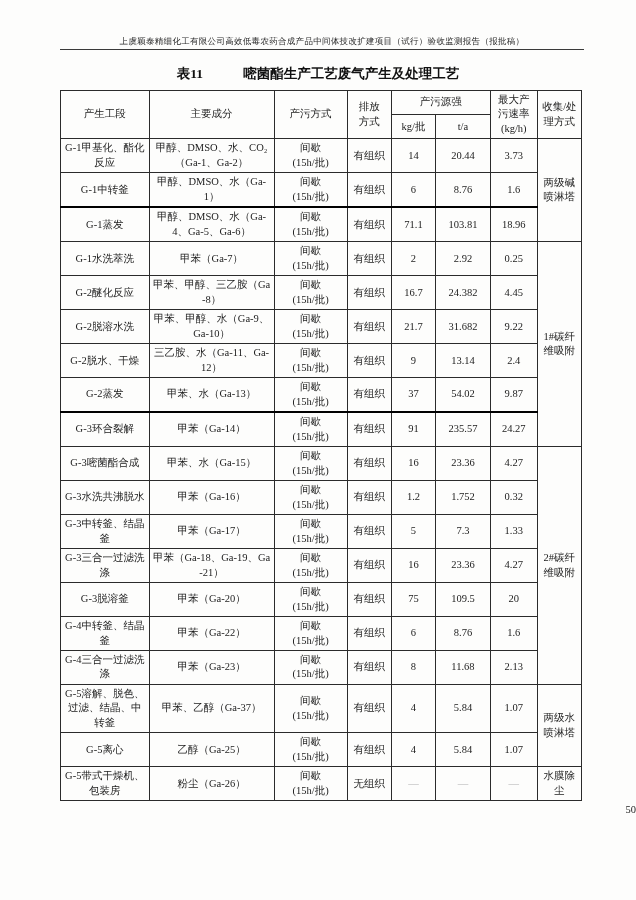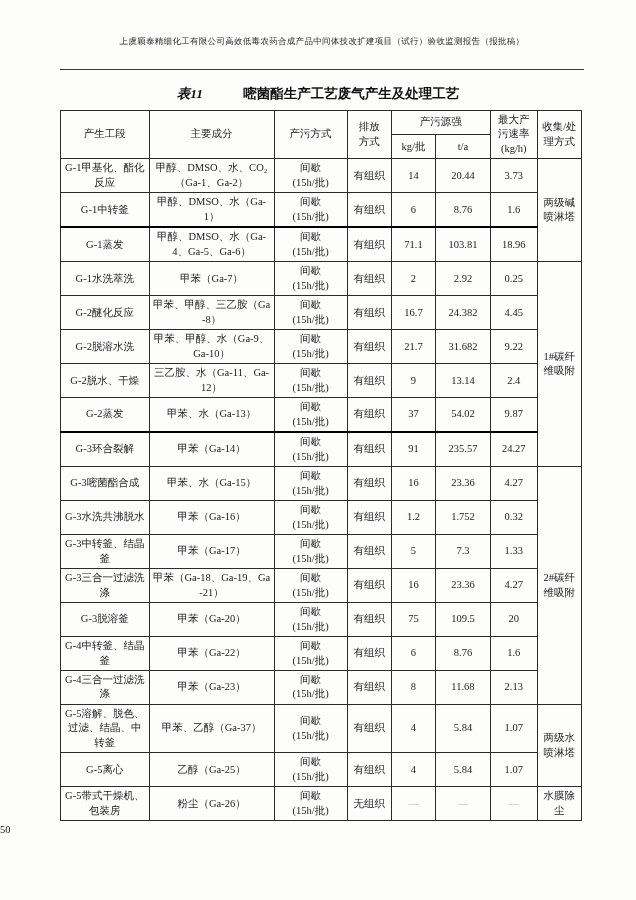--- a/index.html
+++ b/index.html
@@ -11,32 +11,32 @@
     font-family:"Liberation Serif","DejaVu Serif",serif;
     color:#1c1c1c;
     overflow:hidden;
   }
   .doc-header {
     margin:36px 52px 0 60px;
     text-align:center;
     font-size:8.5px;
     letter-spacing:0.3px;
     color:#2a2a2a;
-    padding-bottom:21px;
+    padding-bottom:1px;
     border-bottom:1.6px solid #3a3a3a;
     white-space:nowrap;
   }
   .table-title {
     text-align:center;
     margin:15px 0 7px 0;
     font-weight:bold;
     font-size:13.5px;
     color:#111;
   }
-  .table-title .tlabel { margin-right:40px;font-style:italic; }
+  .table-title .tlabel { margin-right:40px; }
   table.wg {
     width:522px;
     margin:0 54px 0 60px;
     border-collapse:collapse;
     table-layout:fixed;
     font-size:10.5px;
     color:#1c1c1c;
   }
   table.wg th, table.wg td {
     border:1px solid #2b2b2b;
@@ -50,21 +50,21 @@
   table.wg thead th { font-weight:normal; }
   .pre { white-space:pre-line; }
   .c-stage, .c-components { text-align:left; padding:2px 3px; }
   .c-mode { white-space:pre-line; }
   tr.thick td { border-bottom:2.5px solid #000; }
   td.faint { color:#b5b5b5; }
   .col-stage{width:17%}.col-comp{width:24%}.col-mode{width:14%}
   .col-emis{width:8.5%}.col-kg{width:8.5%}.col-ta{width:10.5%}
   .col-rate{width:9%}.col-treat{width:8.5%}
   .page-num {
-    text-align:left;
+    text-align:right;
     margin-top:3px;
     font-size:10.5px;
     color:#222;
   }
   .footer-right {
     text-align:right;
     margin:1px 54px 0 0;
     font-size:10.5px;
     color:#222;
   }

